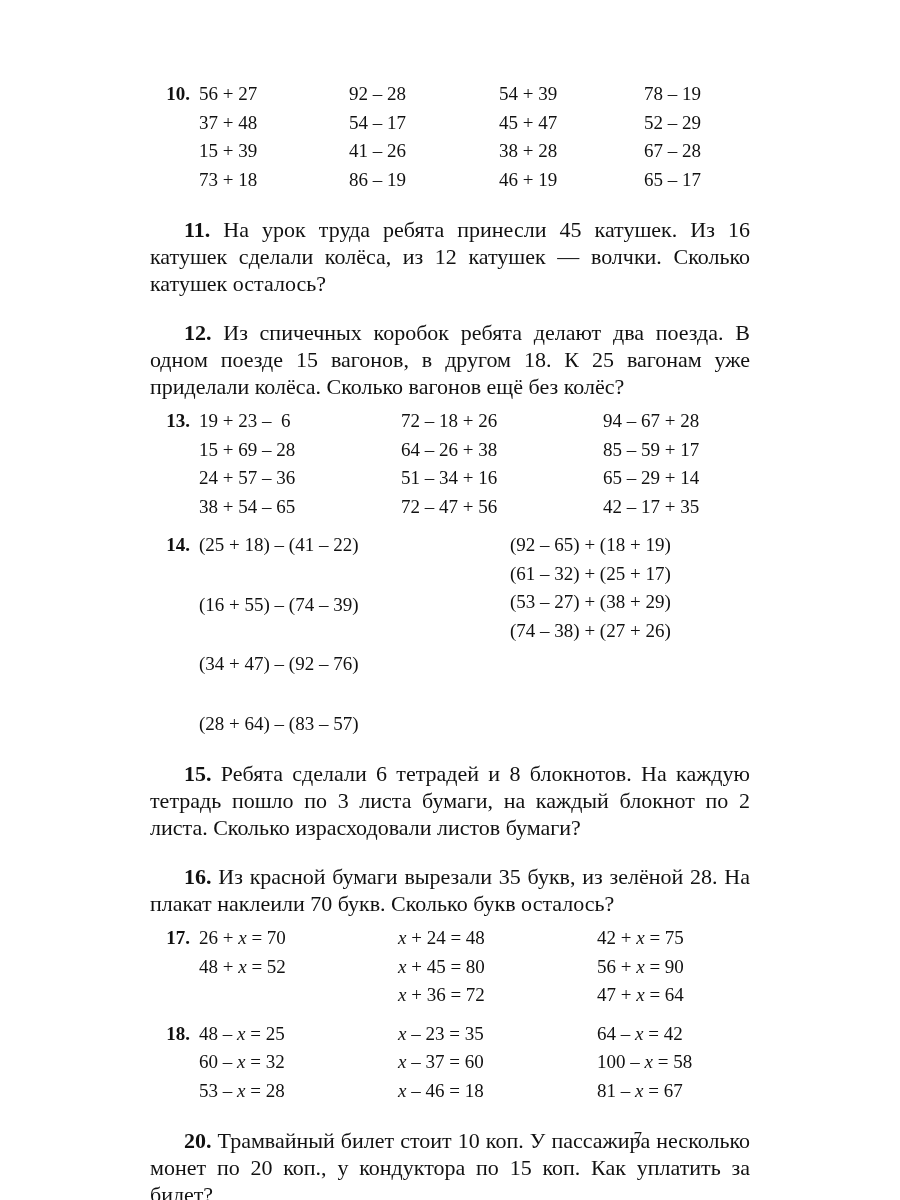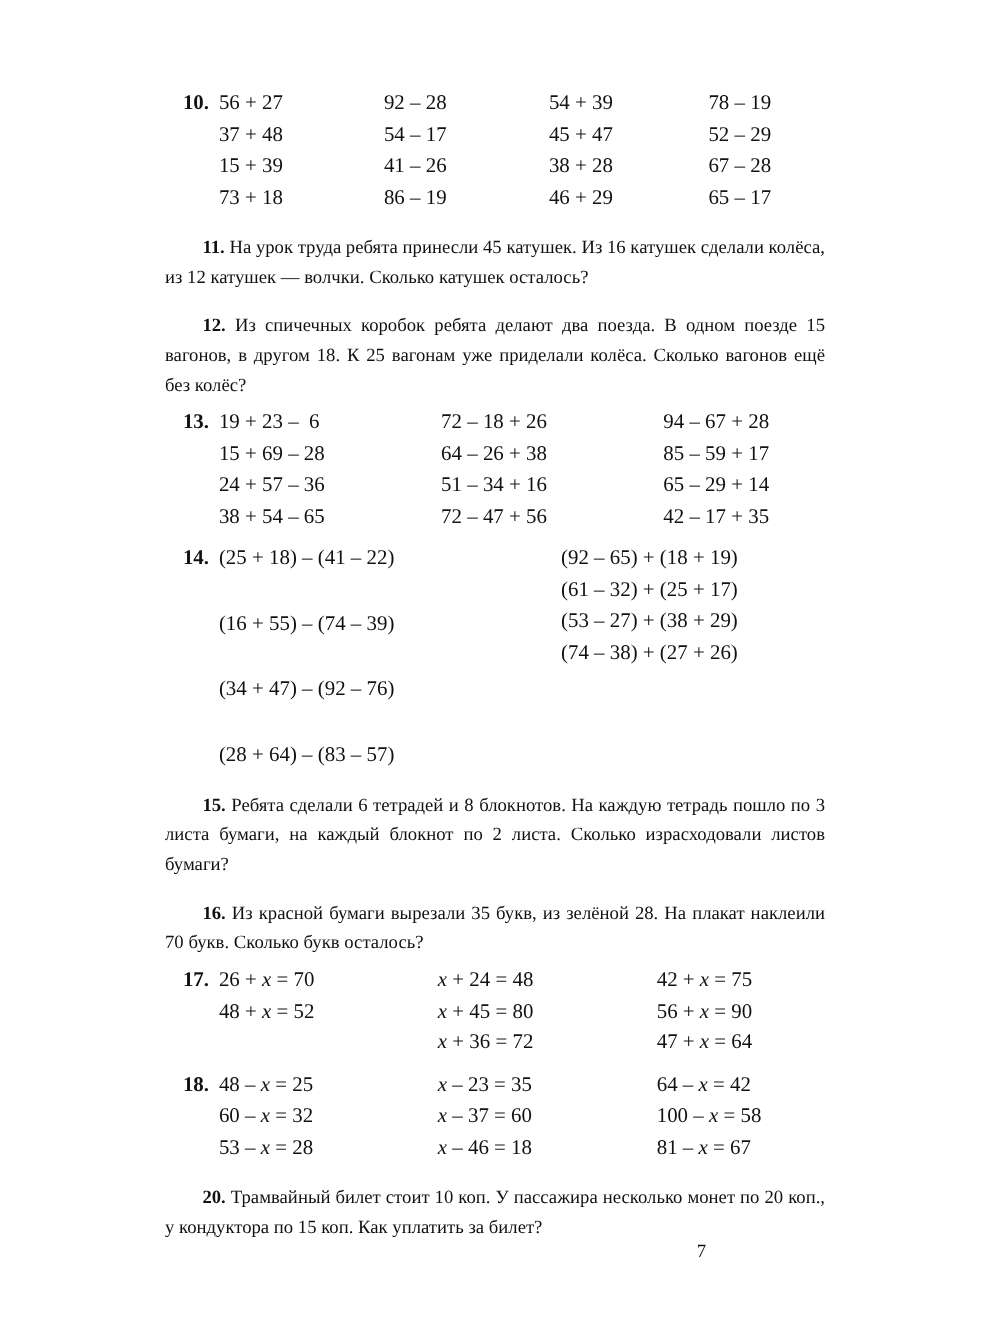--- a/index.html
+++ b/index.html
@@ -53,21 +53,21 @@
     flex-direction: column;
   }
   .cell {
     font-size: 19px;
     line-height: 28.5px;
     white-space: pre;
   }
 
   
   .ex-text {
-    font-size: 17px;
+    font-size: 22px;
     line-height: 27px;
     text-align: justify;
     text-indent: 34px;
     margin-bottom: 7px;
   }
   .ex-text .num {
     font-weight: bold;
   }
   .ital {
     font-style: italic;
@@ -97,21 +97,21 @@
           <div class="col" style="width: 150px;">
             <div class="cell">92 – 28</div>
             <div class="cell">54 – 17</div>
             <div class="cell">41 – 26</div>
             <div class="cell">86 – 19</div>
           </div>
           <div class="col" style="width: 145px;">
             <div class="cell">54 + 39</div>
             <div class="cell">45 + 47</div>
             <div class="cell">38 + 28</div>
-            <div class="cell">46 + 29</div>
+            <div class="cell">46 + 19</div>
           </div>
           <div class="col">
             <div class="cell">78 – 19</div>
             <div class="cell">52 – 29</div>
             <div class="cell">67 – 28</div>
             <div class="cell">65 – 17</div>
           </div>
         </div>
       </div>
       <p class="ex-text"><span class="num">11.</span> <span>На урок труда ребята принесли 45 катушек. Из 16 катушек сделали колёса, из 12 катушек — волчки. Сколько катушек осталось?</span></p>

